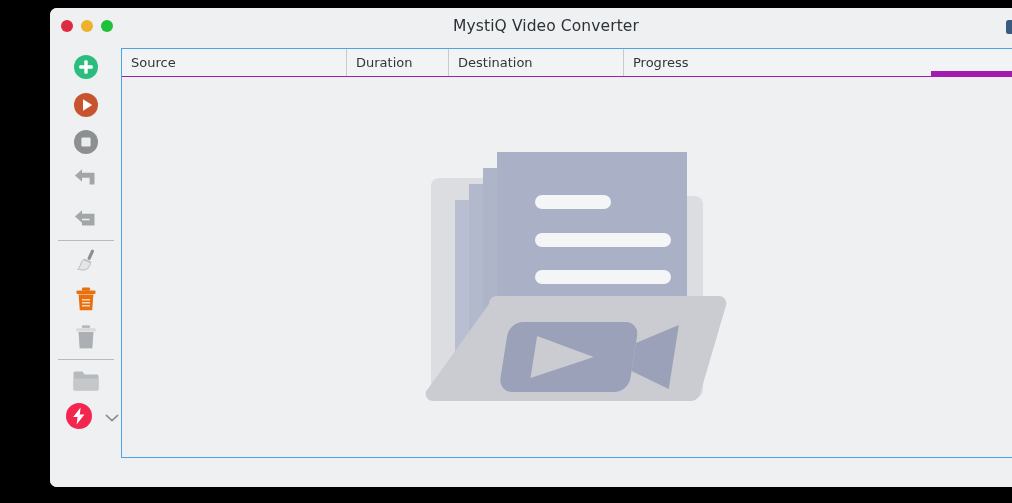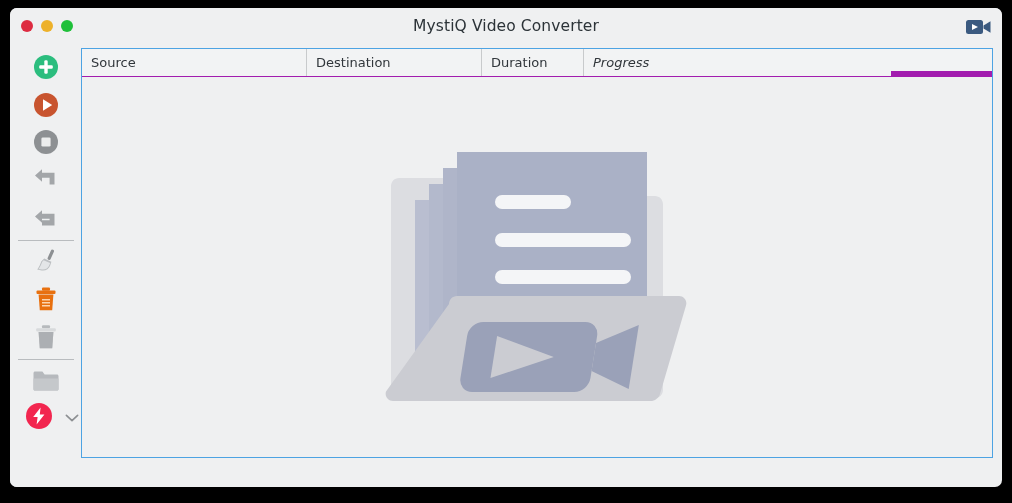--- a/index.html
+++ b/index.html
@@ -10,20 +10,21 @@
     height: 503px;
     overflow: hidden;
     font-family: "DejaVu Sans", "Liberation Sans", sans-serif;
   }
 
   #screen {
     position: relative;
     width: 852px;
     height: 503px;
     background: #000000;
+    margin-left: 40px;
   }
 
   
   #window {
     position: absolute;
     left: 10px;
     top: 8px;
     width: 992px;
     height: 479px;
     background: #eff0f1;
@@ -330,23 +331,23 @@
             <path d="M1.4 2.4 L7 7.6 L12.6 2.4" stroke="#8d9093" stroke-width="1.7" fill="none" stroke-linecap="round" stroke-linejoin="round"></path>
           </svg>
         </div>
       </div>
     </div>
 
     <div id="filelist">
 
       <div id="table-header">
         <div class="th" style="width:225px;">Source</div>
+        <div class="th" style="width:102px;">Duration</div>
         <div class="th" style="width:175px;">Destination</div>
-        <div class="th" style="width:102px;">Duration</div>
-        <div class="th" style="width:307px;font-style:italic;">Progress</div>
+        <div class="th" style="width:307px;">Progress</div>
       </div>
 
       <div id="table-body">
 
         <div id="empty-art">
           <svg width="320" height="290" viewBox="0 0 320 290">
 
             <path d="M14 64 C14 59.6 17.6 56 22 56 L86 56 L100 74 L278 74 C282.4 74 286 77.6 286 82 L286 268 C286 272.4 282.4 276 278 276 L22 276 C17.6 276 14 272.4 14 268 Z" fill="#dcdde1"></path>
 
             <rect x="38" y="78" width="190" height="196" fill="#b9bed0"></rect>

